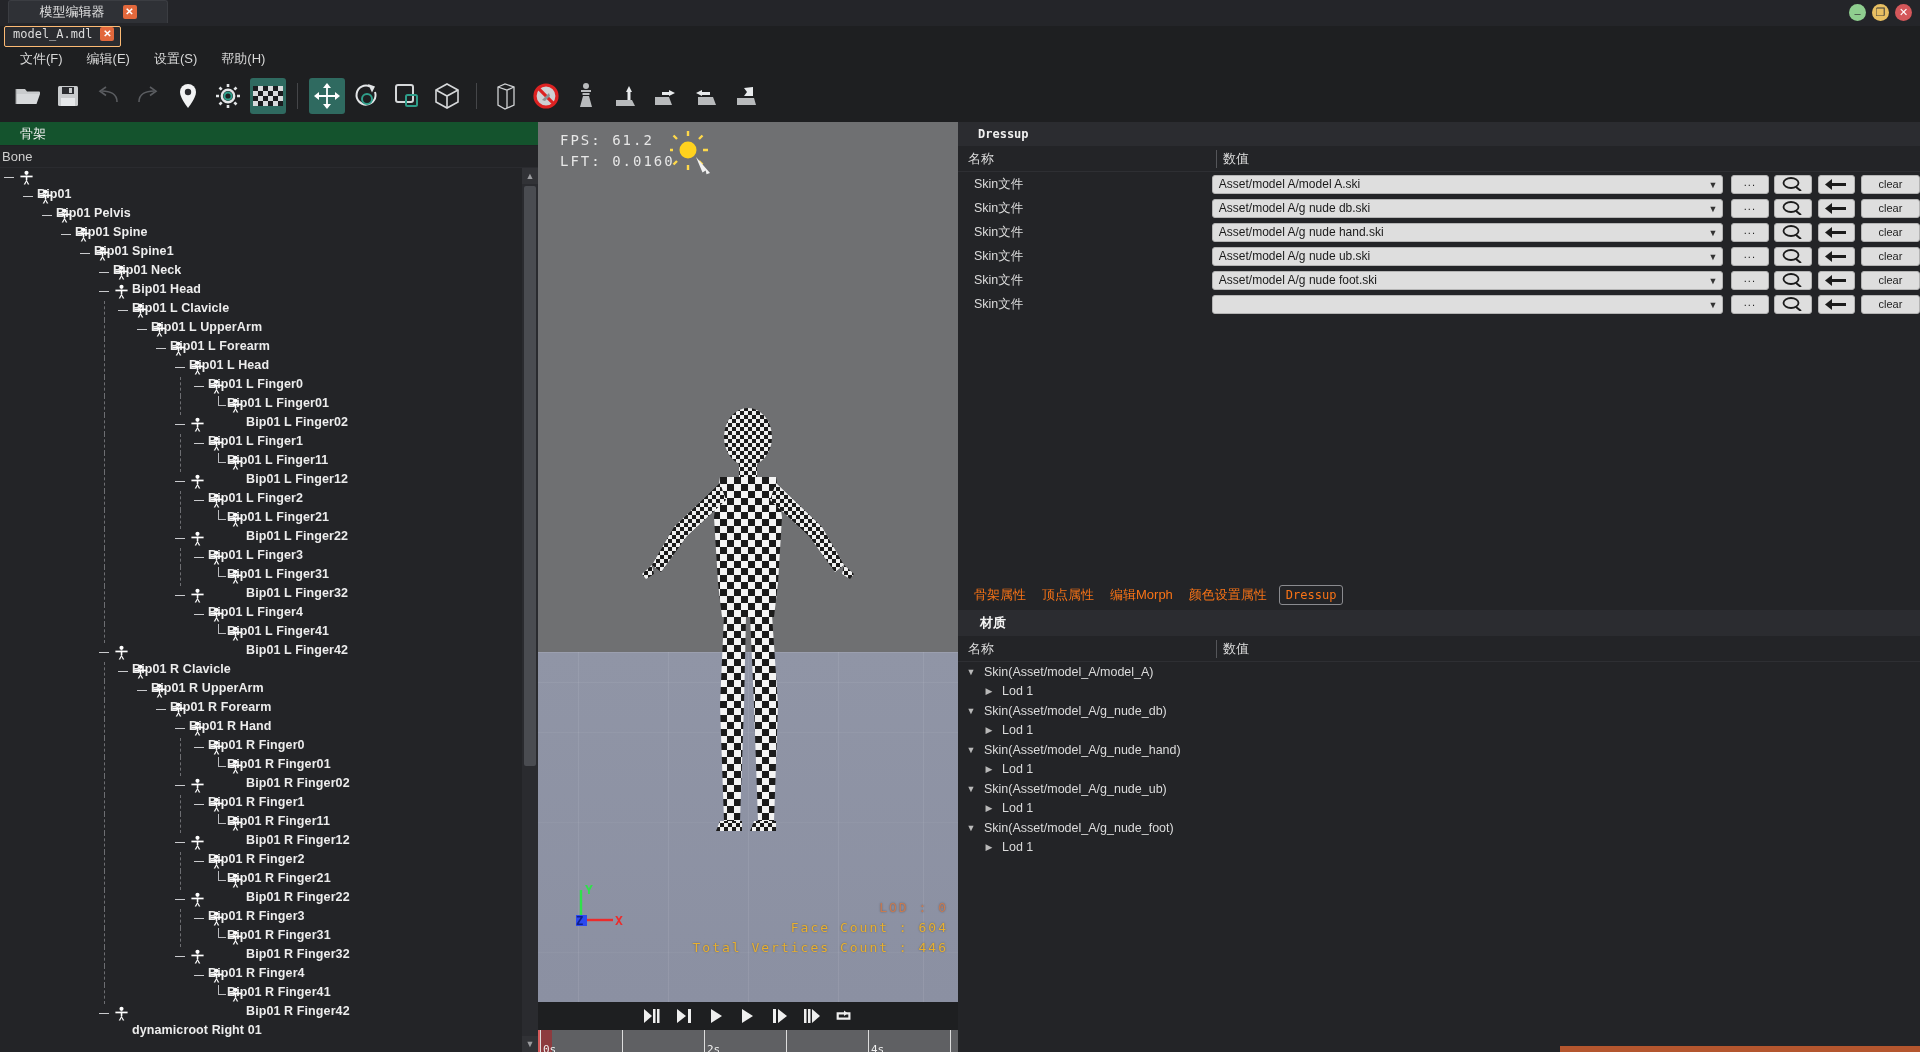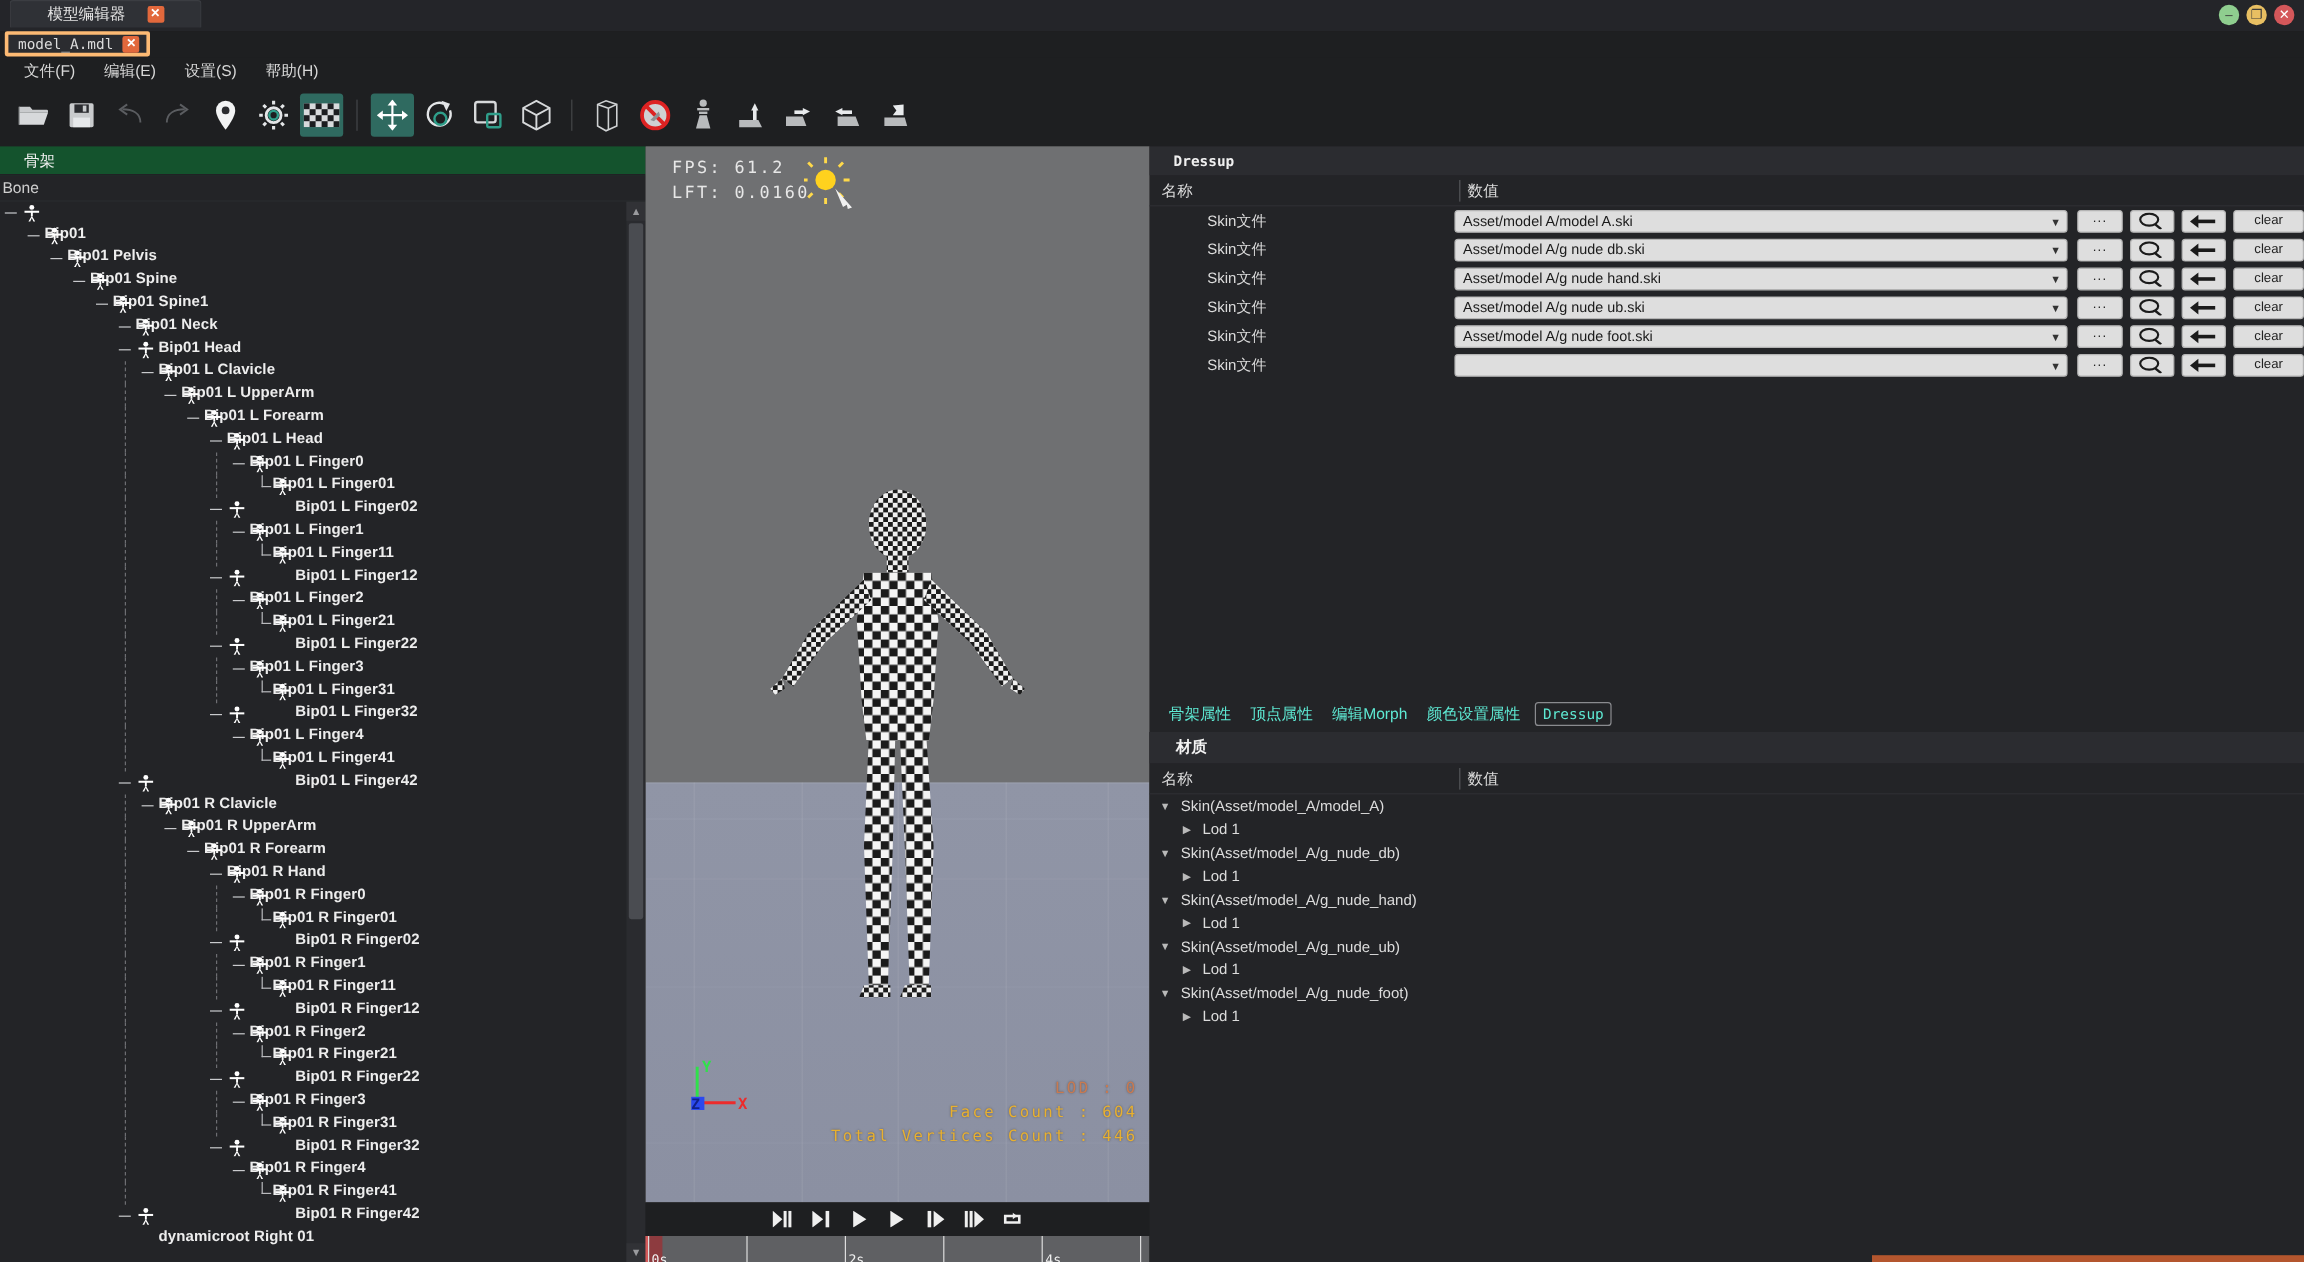--- a/index.html
+++ b/index.html
@@ -33,22 +33,22 @@
   .wc{ width:17px;height:17px;border-radius:50%; display:flex;align-items:center;justify-content:center;
        font-size:11px; color:#3a3a3a; }
   .wc.min{ background:#8fce8f;}
   .wc.max{ background:#e8bf62;}
   .wc.close{ background:#d4575a; color:#fff;}
 
   
   .doctabs{ position:absolute; left:0; top:26px; width:1920px; height:22px; background:#1e1f21;}
   .doctab{
     position:absolute; left:4px; top:0; height:21px; padding:0 6px 0 8px;
-    background:#2b2c30; border:3px solid #fdba74; border-radius:2px;
-    display:flex;align-items:flex-end; gap:8px;
+    background:#2b2c30; border:1px solid #fdba74; border-radius:2px;
+    display:flex;align-items:flex-start; gap:8px;
   }
   .doctab .nm{ font-family:"DejaVu Sans Mono", monospace; font-size:12px; color:#dcdcdc;}
 
   
   .menubar{ position:absolute; left:0; top:48px; width:1920px; height:22px;
             display:flex; align-items:center; gap:0px; padding-left:8px; background:#1e1f21;}
   .menu{ font-size:13px; color:#d8d8d8; padding:2px 12px; cursor:default;}
 
   
   .toolbar{ position:absolute; left:0; top:70px; width:1920px; height:52px;
@@ -124,36 +124,36 @@
   
   .right{ position:absolute; left:958px; top:122px; width:962px; height:930px; background:#232427;}
   .dressup-head{ height:24px; background:#2b2c30; display:flex; align-items:center;
                  padding-left:20px; font-size:12px; font-weight:bold; color:#f0f0f0;
                  font-family:"DejaVu Sans Mono", monospace;}
   .colhdr{ height:26px; display:flex; align-items:center; font-size:13px; color:#dcdcdc;
            border-bottom:1px solid #2e2f33;}
   .colhdr .c1{ width:258px; padding-left:10px; }
   .colhdr .c2{ flex:1; padding-left:6px; border-left:1px solid #55565a; }
   .drow{ height:24px; display:flex; align-items:center; }
-  .drow .name{ width:258px; padding-left:48px; font-size:12.5px; color:#dcdcdc;}
+  .drow .name{ width:258px; padding-left:16px; font-size:12.5px; color:#dcdcdc;}
   .combo{ position:relative; height:19px; background:#dedede; border-radius:3px;
           border:1px solid #b4b4b4; display:flex; align-items:center;
           padding:0 18px 0 6px; font-size:12px; color:#1a1a1a; width:520px;
           font-family:"Liberation Sans", sans-serif; }
   .combo .chev{ position:absolute; right:5px; top:4px; color:#333; font-size:9px;}
   .sbtn{ height:19px; background:#dedede; border:1px solid #b4b4b4; border-radius:3px;
          display:flex;align-items:center;justify-content:center; color:#222; }
   .sbtn.dots{ width:38px; font-size:11px; letter-spacing:1px; padding-bottom:5px;}
   .sbtn.zoom{ width:38px;}
   .sbtn.arrow{ width:38px;}
   .sbtn.clear{ width:60px; font-size:11px;}
 
   .tabs{ position:absolute; left:0; top:460px; width:962px; height:26px;
          display:flex; align-items:center; gap:8px; padding-left:12px;}
-  .tab{ font-size:13px; color:#5eead4; padding:2px 4px;}
+  .tab{ font-size:13px; color:#f97316; padding:2px 4px;}
   .tab.active{ border:1px solid #8a8b8f; border-radius:3px; padding:2px 6px;
                font-family:"DejaVu Sans Mono", monospace; font-size:12px;}
 
   .matpanel{ position:absolute; left:0; top:488px; width:962px; height:442px; background:#232427;}
   .mat-head{ height:26px; background:#2b2c30; display:flex; align-items:center;
              padding-left:22px; font-size:13px; font-weight:bold; color:#f4f4f4;}
   .mrow{ height:19.5px; display:flex; align-items:center; font-size:12.5px; color:#dcdcdc;}
   .mrow .arw{ width:14px; text-align:center; color:#b9b9b9; font-size:9px; flex:none;}
 
   

